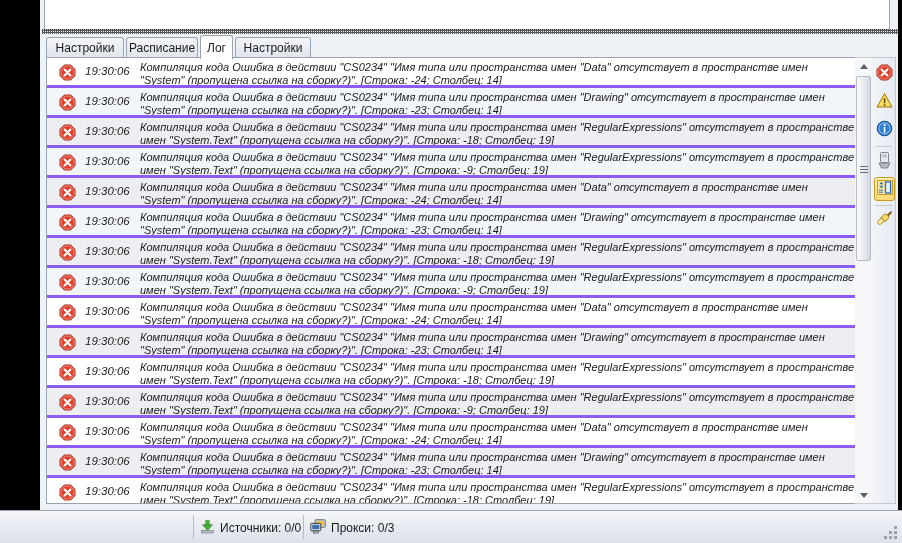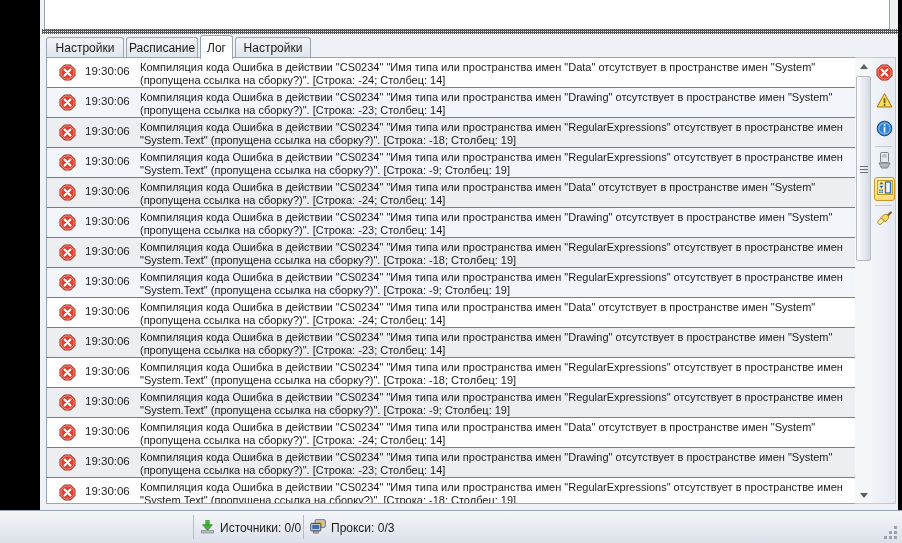--- a/index.html
+++ b/index.html
@@ -66,22 +66,23 @@
     border: 1px solid #9aa4b0;
     box-sizing: border-box;
     overflow: hidden;
   }
   .logrows { position: absolute; left: 0; top: 0; width: 811px; }
 
   .logrow {
     position: relative;
     height: 30px;
     box-sizing: border-box;
-    border-bottom: 1px solid #8b5cf6;
+    border-bottom: 3px solid #8b5cf6;
     overflow: hidden;
+    font-style: italic;
   }
   .logrow.odd  { background: #ffffff; }
   .logrow.even { background: #f2f5fa; }
   .logrow.tint { background: #eceef2; }
 
   .row-icon {
     position: absolute; left: 12px; top: 6px;
     width: 17px; height: 17px;
   }
   .row-time {

